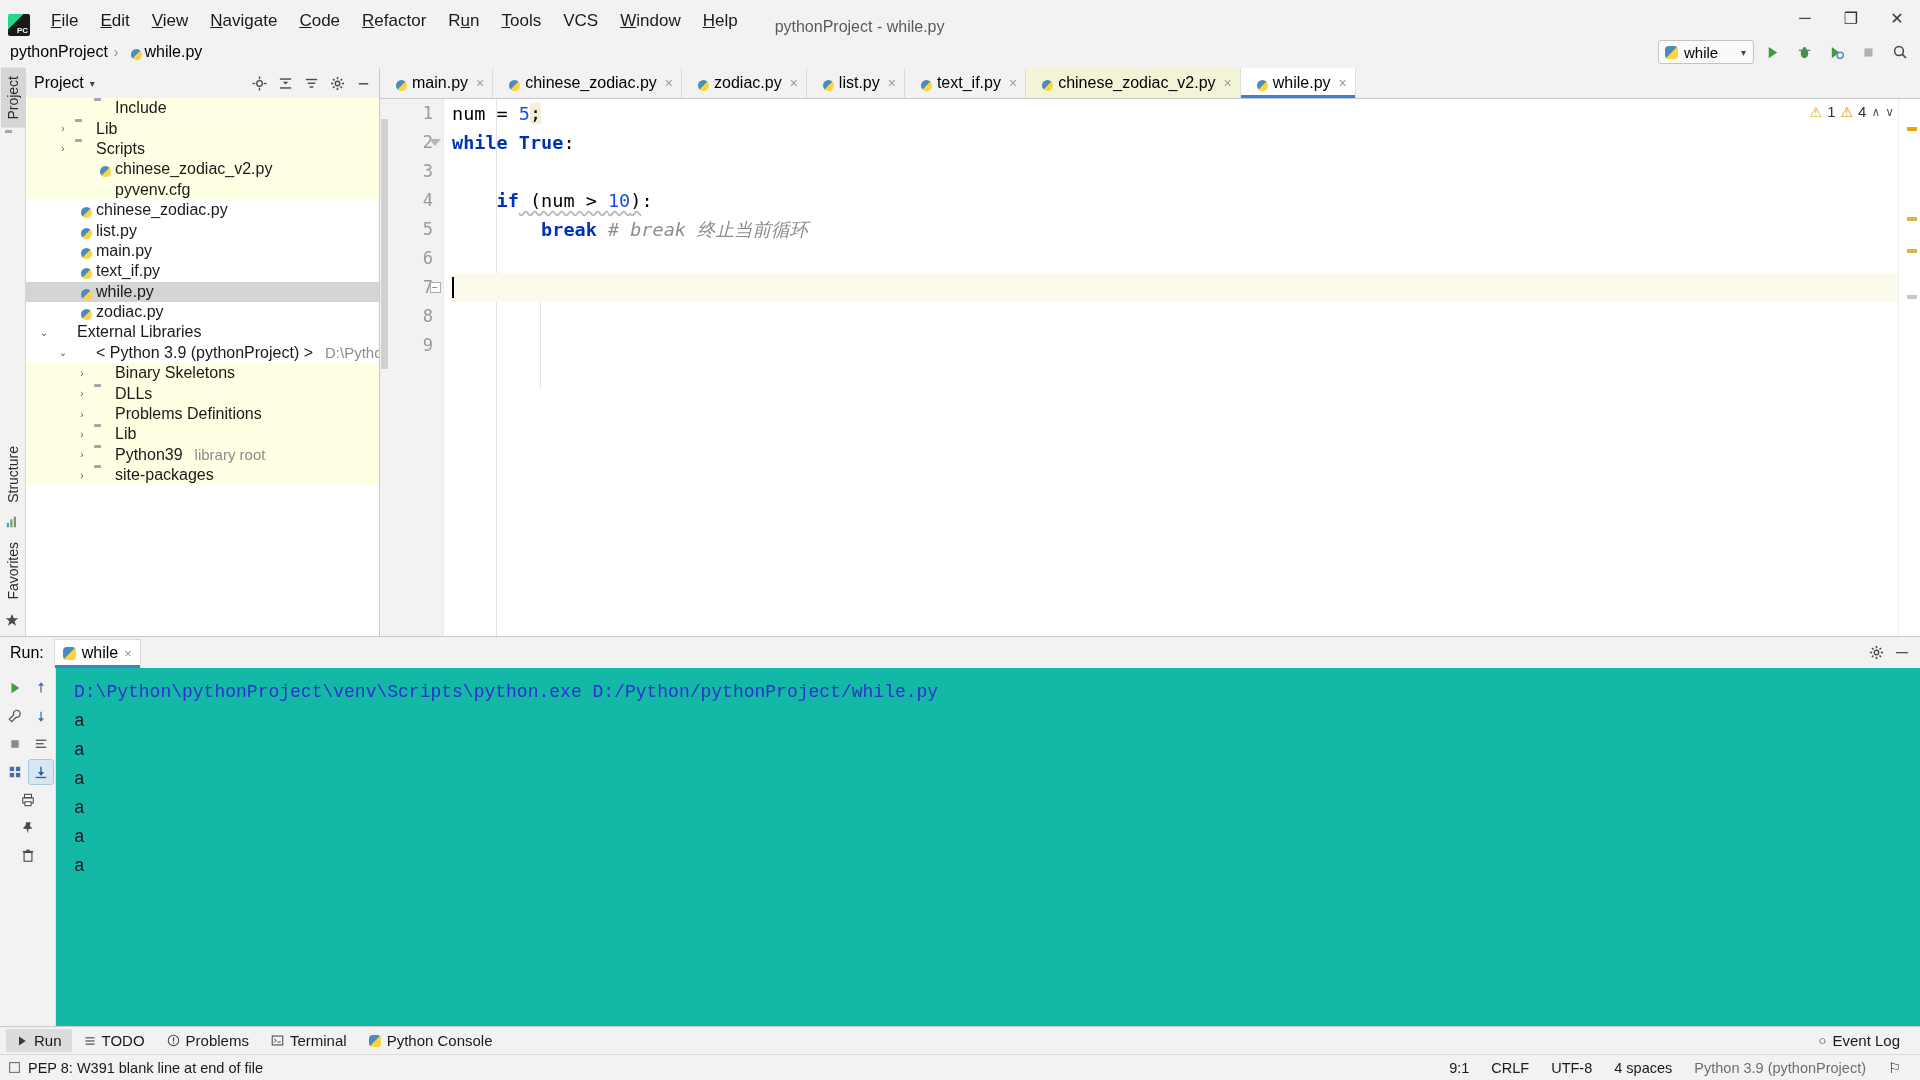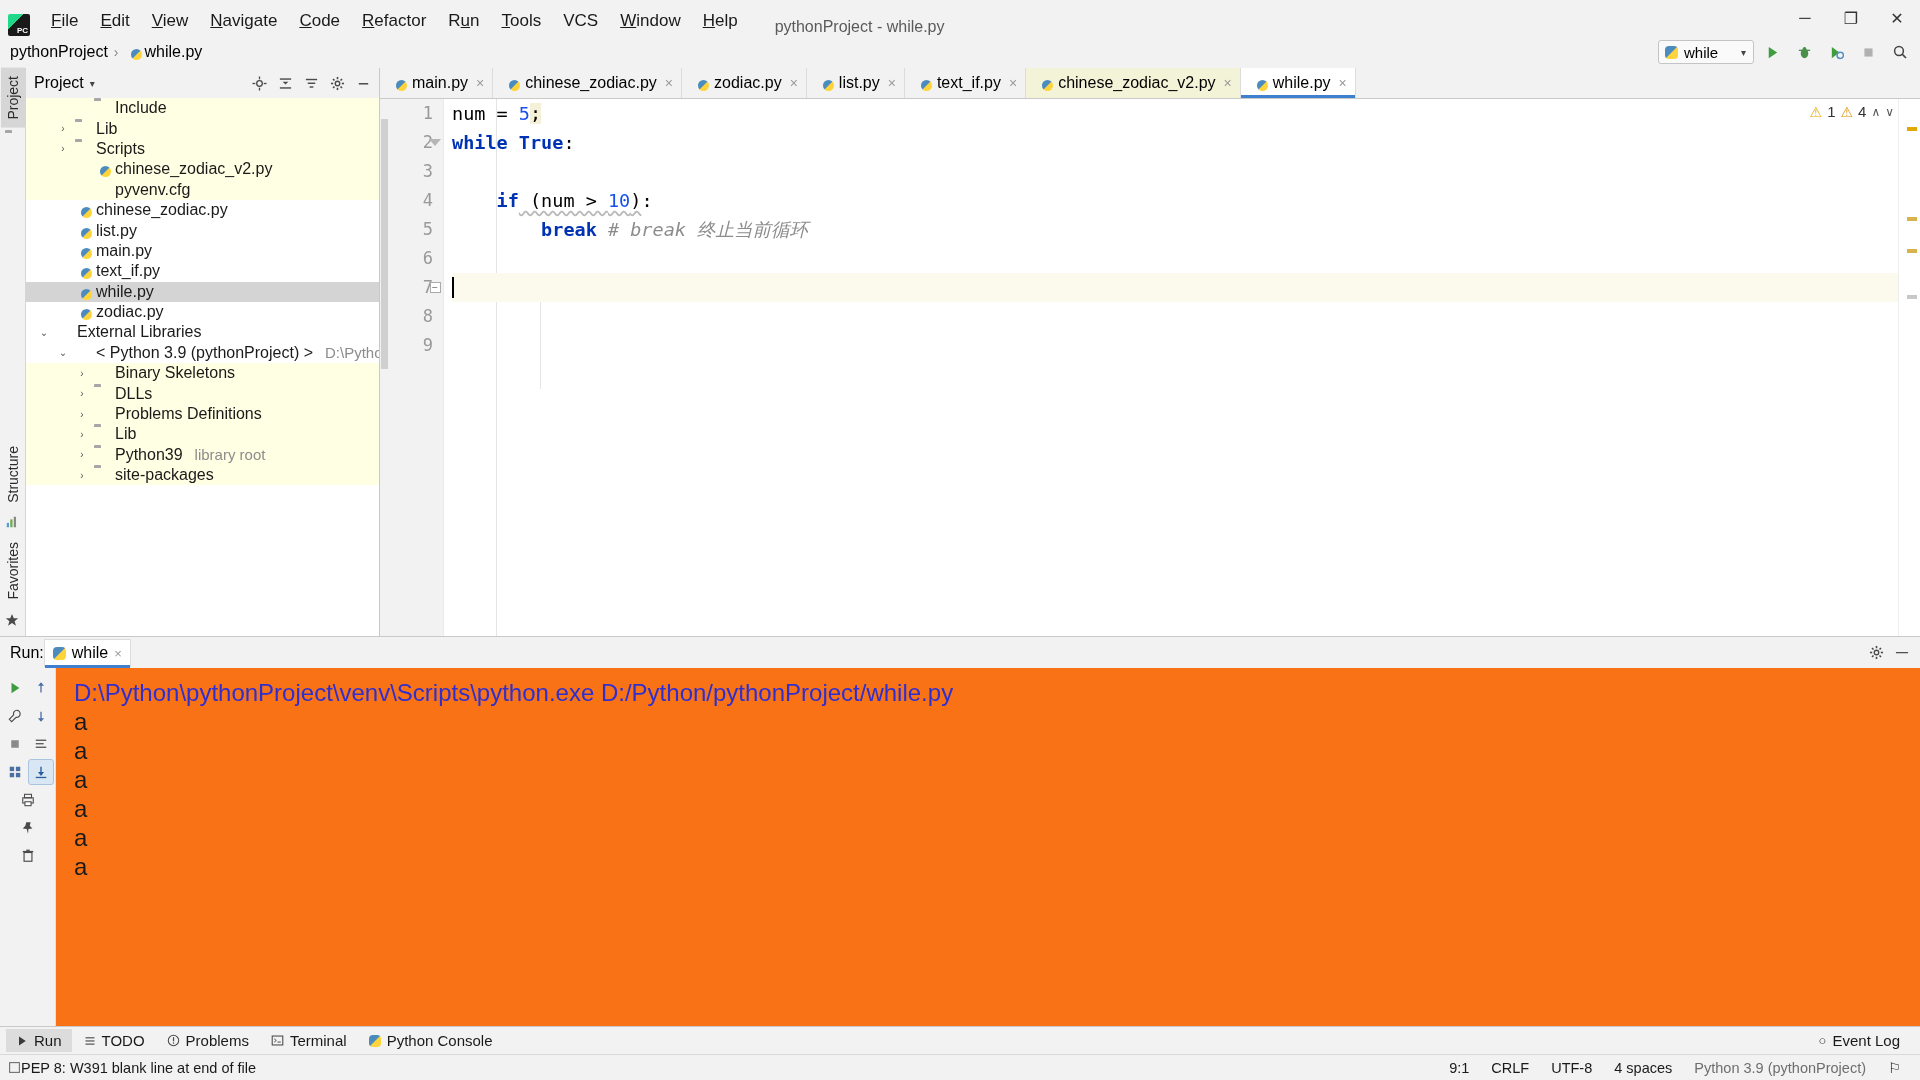--- a/index.html
+++ b/index.html
@@ -220,21 +220,21 @@
     align-items: center; gap: 5px; font-size: 15px; color: #333; z-index: 5;
   }
   .warn-ico { color: #e0a800; font-size: 14px; }
   .err-ico { color: #d98e00; font-size: 14px; }
   .arrow-ico { color: #555; font-size: 12px; }
 
   
   .runpanel { flex: 0 0 auto; display: flex; flex-direction: column; background: #fff; }
   .runpanel-head {
     height: 32px; flex: 0 0 32px; display: flex; align-items: center;
-    background: #f2f2f2; border-top: 1px solid #c9c9c9; padding-left: 10px; gap: 0;
+    background: #f2f2f2; border-top: 1px solid #c9c9c9; padding-left: 10px; gap: 10px;
   }
   .runpanel-head .lbl { font-size: 16px; }
   .run-tab {
     display: flex; align-items: center; gap: 6px; font-size: 16px;
     padding: 4px 8px; position: relative; background: #fff;
     border: 1px solid #dcdcdc; border-bottom: none; height: 28px;
   }
   .run-tab::after {
     content:""; position:absolute; left:0; right:0; bottom:-1px; height:3px; background:#3f7fd0;
   }
@@ -248,22 +248,22 @@
     border-right: 1px solid #e0e0e0;
   }
   .run-toolstrip .col2 { display: flex; gap: 0; }
   .rt-btn {
     width: 26px; height: 26px; display: flex; align-items: center;
     justify-content: center; font-size: 14px; color: #4a4a4a; margin: 1px 0;
   }
   .rt-btn.active { background: #d9e7f5; border: 1px solid #a8c4e0; border-radius: 3px; }
 
   .console {
-    flex: 1 1 auto; background: #f97316; padding: 10px 0 0 18px;
-    font-family: Liberation Sans, sans-serif; font-size: 24px;
+    flex: 1 1 auto; background: #14b8a6; padding: 10px 0 0 18px;
+    font-family: Liberation Mono, monospace; font-size: 18px;
     overflow: hidden; position: relative;
   }
   .cl { height: 29px; line-height: 29px; white-space: pre; }
   .c-link { color: #2f2fd0; }
   .c-out { color: #1a1a1a; }
   .c-done { color: #2f2fd0; }
 
   
   .toolwin-bar {
     height: 28px; flex: 0 0 28px; display: flex; align-items: center;
@@ -274,21 +274,21 @@
     padding: 3px 10px; color: #1a1a1a; white-space: nowrap;
   }
   .tw-item.active { background: #dcdcdc; }
   .toolwin-bar .right { margin-left: auto; display: flex; align-items: center; padding-right: 10px; }
 
   .statusbar {
     height: 26px; flex: 0 0 26px; display: flex; align-items: center;
     background: #f2f2f2; border-top: 1px solid #d9d9d9;
     font-size: 14.5px; color: #1a1a1a; padding: 0 8px; gap: 0;
   }
-  .sb-left { display: flex; align-items: center; }
+  .sb-left { display: flex; align-items: center; gap: 7px; }
   .sb-right { margin-left: auto; display: flex; align-items: center; gap: 0; }
   .sb-cell { padding: 0 11px; white-space: nowrap; }
   .sb-muted { color: #6e6e6e; }
 </style>
 </head>
 <body>
 
 <div class="titlebar">
   <div class="app-logo"></div>
   <div class="menubar">

